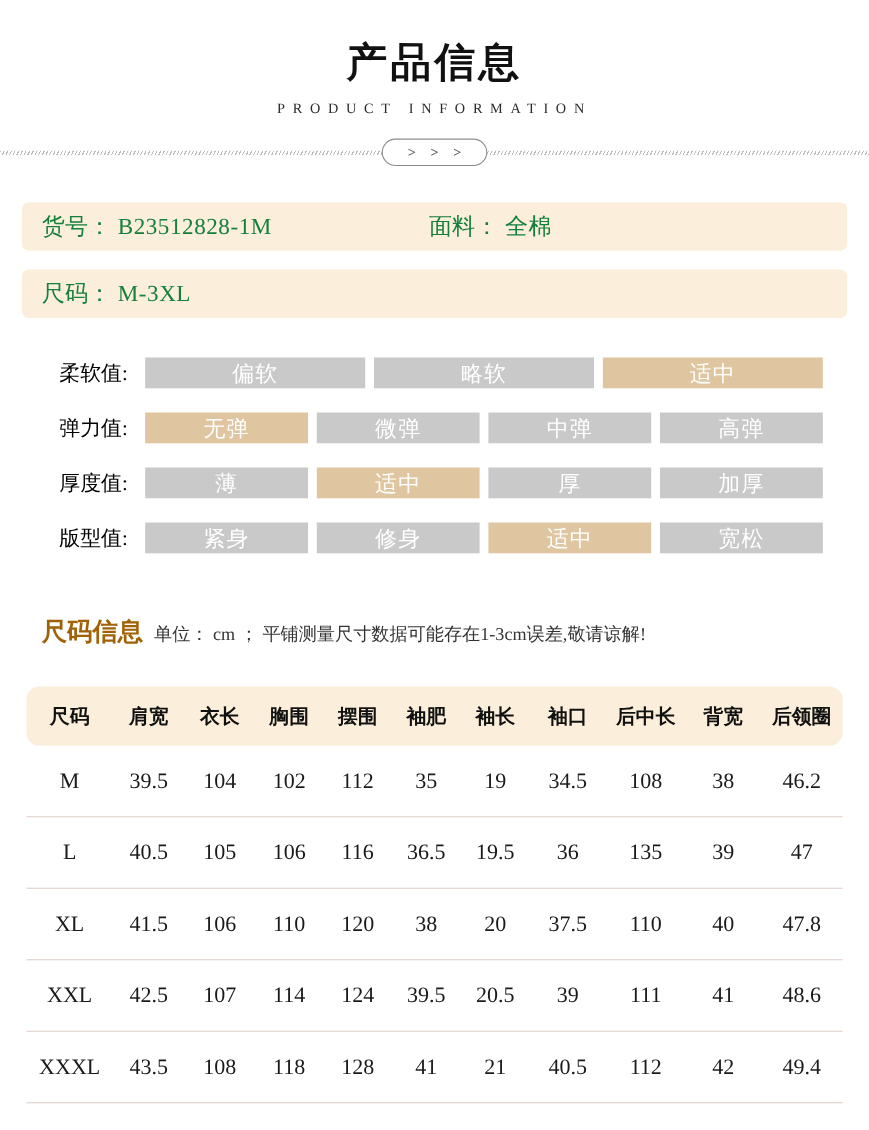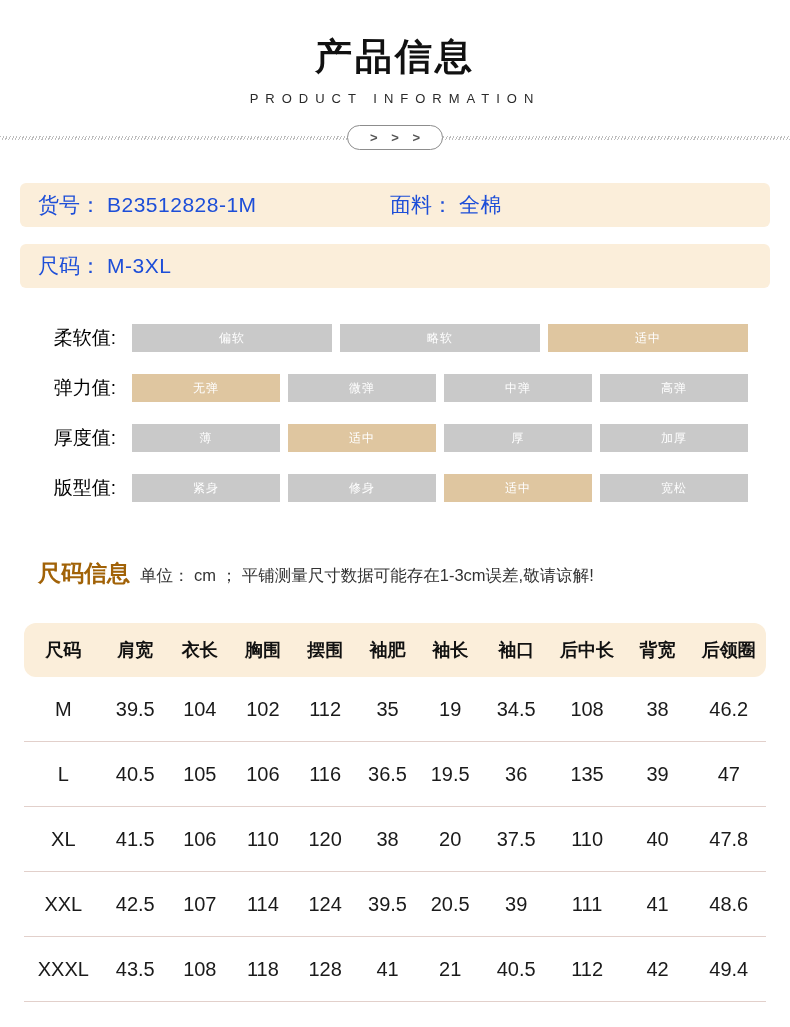--- a/index.html
+++ b/index.html
@@ -2,21 +2,21 @@
 <html style="--cream: #fbeeda; --tan: #dfc6a0; --opt-gray: #c9c9c9; --opt-text: #ffffff; --row-div: #e2d0cb;"><head>
 <meta charset="utf-8">
 <style>
   html,body{margin:0;padding:0;background:#ffffff;}
   .page{
     position:relative;
     width:790px;height:1027px;
     margin:0 auto;
     background:#fff;
     overflow:hidden;
-    font-family:Liberation Sans, sans-serif;
+    font-family:Liberation Serif, serif;
     color:#111;
   }
   
   .title{
     padding-top:32px;
     text-align:center;
     font-size:37px;
     font-weight:700;
     letter-spacing:3px;
     color:#111;
@@ -49,36 +49,36 @@
   .bar{
     position:relative;
     margin:0 20px;
     height:44px;
     background:var(--cream,#fbeeda);
     border-radius:6px;
     display:flex;align-items:center;
     padding:14px 18px;
     box-sizing:border-box;
     font-size:21px;
-    color:#1d4ed8;
+    color:#15803d;
   }
   .bar1{margin-top:31px;}
   .bar2{margin-top:17px;}
   .bar .value{margin-left:6px;letter-spacing:0.5px;}
   .bar .fabric{position:absolute;left:370px;display:flex;align-items:center;}
   
   .attrs{margin:36px 42px 0 38px;}
   .attr-row{display:flex;align-items:center;height:28px;margin-bottom:22px;}
   .attr-label{flex:none;width:94px;font-size:19px;color:#000;text-align:center;}
   .attr-opts{flex:1;display:flex;gap:8px;}
   .opt{
     flex:1;height:28px;
     background:var(--opt-gray,#c9c9c9);
     color:var(--opt-text,#ffffff);
-    font-size:12px;
+    font-size:20px;
     display:flex;align-items:center;justify-content:center;
     letter-spacing:1px;
   }
   .opt.selected{background:var(--tan,#dfc6a0);}
   
   .size-info{margin:56px 38px 0 38px;display:flex;align-items:baseline;white-space:nowrap;}
   .size-info-title{font-size:23px;font-weight:700;color:#a16207;}
   .size-info-note{margin-left:10px;font-size:16.5px;color:#333;}
   
   .table{margin:34px 24px 0 24px;}

